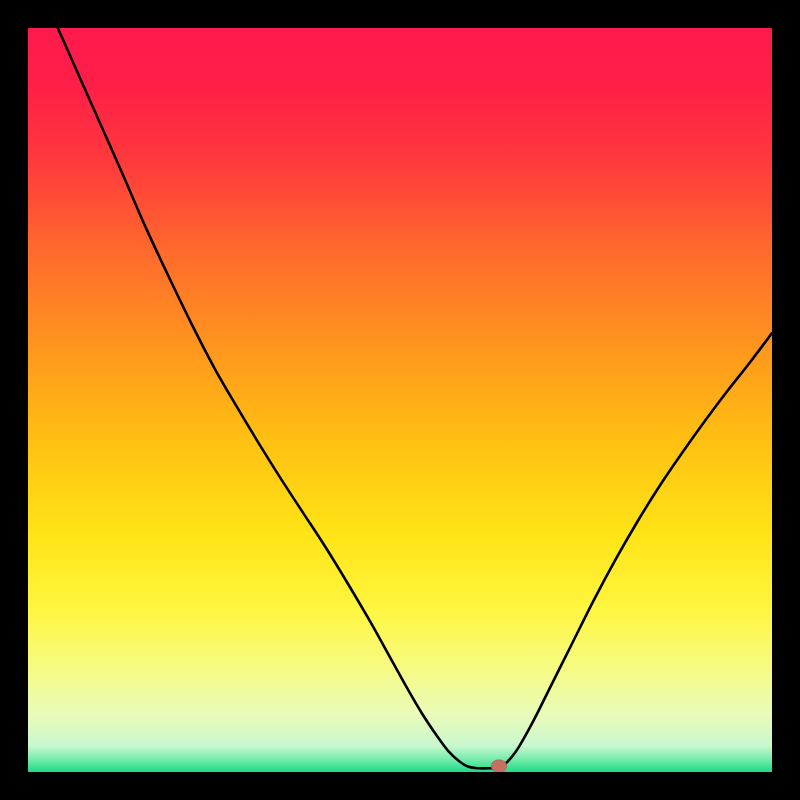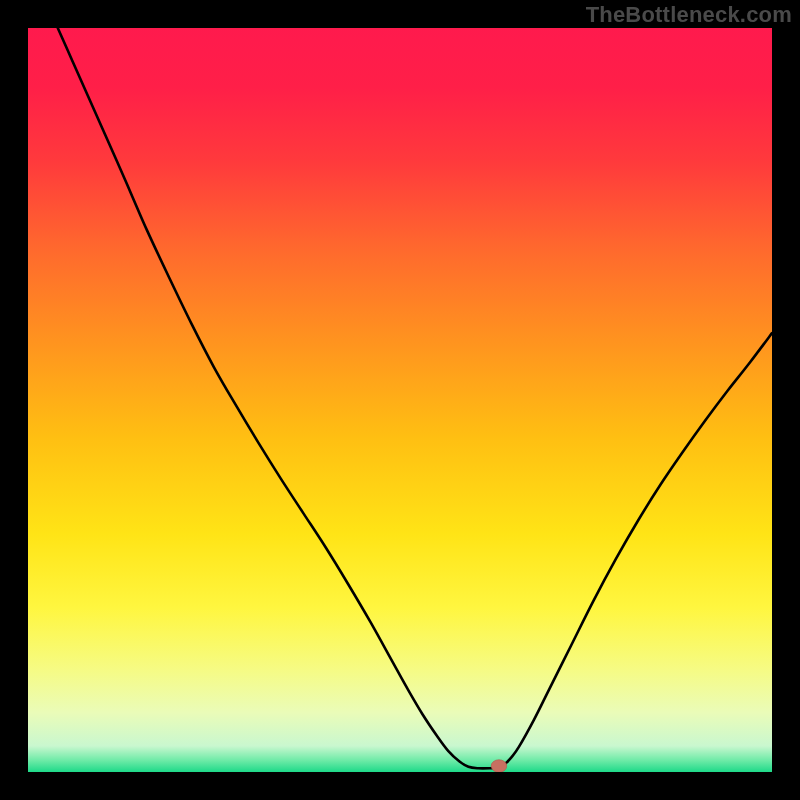--- a/index.html
+++ b/index.html
@@ -42,21 +42,20 @@
     width: 744px;
     height: 744px;
     z-index: 2;
     pointer-events: none;
   }
 </style>
 </head>
 <body>
 
 <div class="frame">
-  <div class="watermark">TheBottleneck.com</div>
 
   <svg class="plot" viewBox="0 0 100 100" preserveAspectRatio="none">
     <defs>
       <linearGradient id="bg-grad" x1="0" y1="0" x2="0" y2="1">
           <stop offset="0.00%" stop-color="#ff1a4d"></stop>
           <stop offset="8.00%" stop-color="#ff1f48"></stop>
           <stop offset="18.00%" stop-color="#ff3a3c"></stop>
           <stop offset="30.00%" stop-color="#ff6a2d"></stop>
           <stop offset="42.00%" stop-color="#ff931f"></stop>
           <stop offset="55.00%" stop-color="#ffbf12"></stop>

